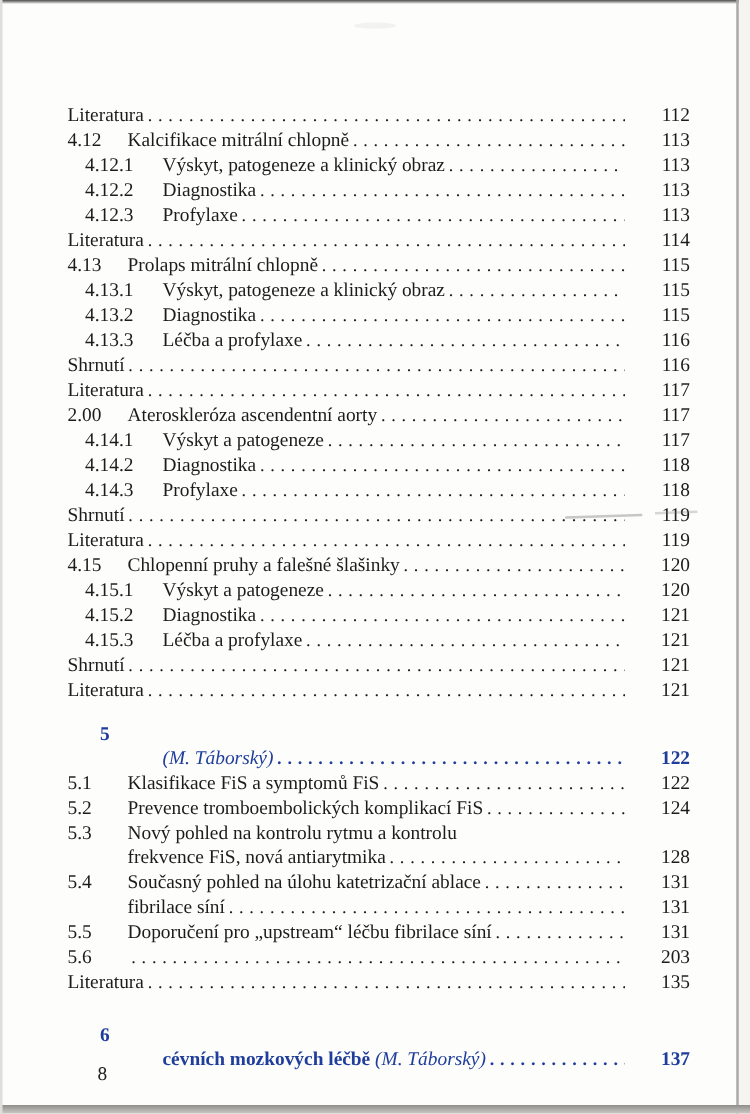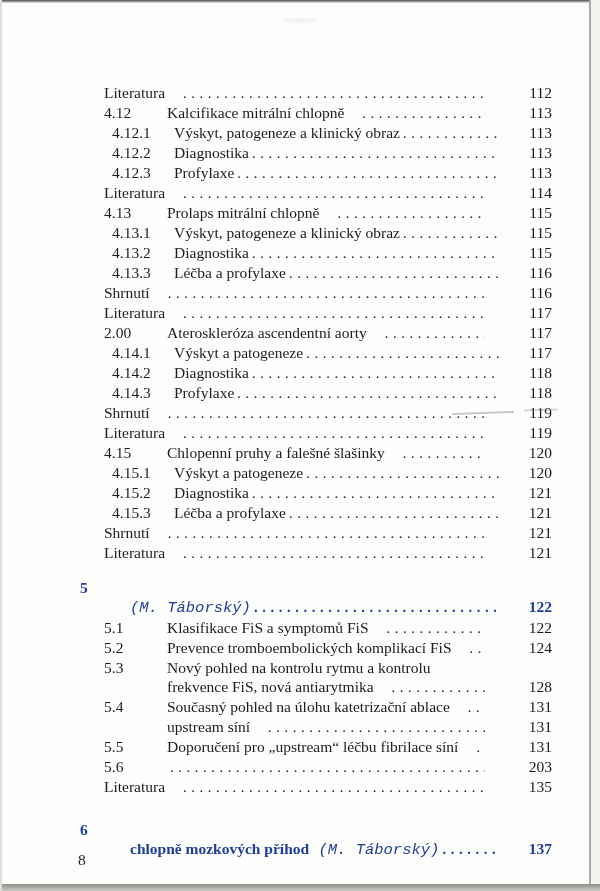--- a/index.html
+++ b/index.html
@@ -21,29 +21,29 @@
     background:rgba(110,110,108,0.38);transform:rotate(-2deg);border-radius:2px;}
   .pencil-mark2{position:absolute;left:524px;top:409px;width:34px;height:1.5px;
     background:rgba(120,120,118,0.28);transform:rotate(-2deg);}
   .smudge{position:absolute;left:283px;top:18px;width:34px;height:5px;
     background:rgba(60,60,60,0.06);border-radius:50%;}
 
   
   .toc{position:absolute;left:0;top:83px;right:0;}
   .entry{margin:0;}
   .line{display:flex;align-items:baseline;font-size:15.5px;line-height:19px;padding-right:48px;}
-  .s1 .line{padding-left:104px;gap:15px;}
+  .s1 .line{padding-left:54px;}
   .s1 .num{width:48px;flex:none;}
-  .s2 .line{padding-left:112px;}
+  .s2 .line{padding-left:68px;}
   .s2 .num{width:62px;flex:none;}
   .ch .line{padding-left:80px;}
   .ch .num{width:50px;flex:none;}
   .ch{font-weight:bold;}
   .blue{color:#1f3d9b;}
-  .it{font-style:italic;font-weight:normal;font-family:Liberation Mono, monospace;}
+  .it{font-style:italic;font-weight:normal;}
   .title{white-space:pre;flex:none;}
   .dots{flex:1 1 auto;overflow:hidden;white-space:nowrap;letter-spacing:0.5px;
     font-size:14.5px;margin-left:3px;}
   .spacer{flex:1 1 auto;}
   .page{flex:none;width:52px;text-align:right;}
 
   .footer{position:absolute;left:78px;top:851px;font-size:15.5px;color:#222;}
 </style>
 </head>
 <body>
@@ -279,21 +279,21 @@
       </div>
       <div class="entry s1">
         <div class="line">
           <span class="num">5.4</span>
           <span class="title"><span>Současný pohled na úlohu katetrizační ablace</span></span>
           <span class="dots">. . . . . . . . . . . . . . . . . . . . . . . . . . . . . . . . . . . . . . . . . . . . . . . . . . . . . . . . . . . . . . . . . . . . . . . . . . . . . . . . . . . . . . . . . . </span>
           <span class="page">131</span>
         </div>
         <div class="line">
           <span class="num"></span>
-          <span class="title"><span>upstream síní</span></span>
+          <span class="title"><span>fibrilace síní</span></span>
           <span class="dots">. . . . . . . . . . . . . . . . . . . . . . . . . . . . . . . . . . . . . . . . . . . . . . . . . . . . . . . . . . . . . . . . . . . . . . . . . . . . . . . . . . . . . . . . . . </span>
           <span class="page">131</span>
         </div>
       </div>
       <div class="entry s1">
         <div class="line">
           <span class="num">5.5</span>
           <span class="title"><span>Doporučení pro „upstream“ léčbu fibrilace síní</span></span>
           <span class="dots">. . . . . . . . . . . . . . . . . . . . . . . . . . . . . . . . . . . . . . . . . . . . . . . . . . . . . . . . . . . . . . . . . . . . . . . . . . . . . . . . . . . . . . . . . . </span>
           <span class="page">131</span>
@@ -314,21 +314,21 @@
         </div>
       </div>
       <div class="entry ch blue" style="margin-top: 23px;">
         <div class="line">
           <span class="num">6</span>
           <span class="spacer"></span>
           <span class="page"></span>
         </div>
         <div class="line">
           <span class="num"></span>
-          <span class="title"><span>chlopně mozkových příhod</span><span class="it"> (M. Táborský)</span></span>
+          <span class="title"><span>cévních mozkových léčbě</span><span class="it"> (M. Táborský)</span></span>
           <span class="dots">. . . . . . . . . . . . . . . . . . . . . . . . . . . . . . . . . . . . . . . . . . . . . . . . . . . . . . . . . . . . . . . . . . . . . . . . . . . . . . . . . . . . . . . . . . </span>
           <span class="page">137</span>
         </div>
       </div>
     </div>
   <div class="footer">8</div>
 
   <div class="edge-top"></div>
   <div class="edge-right-margin"></div>
   <div class="edge-right"></div>

